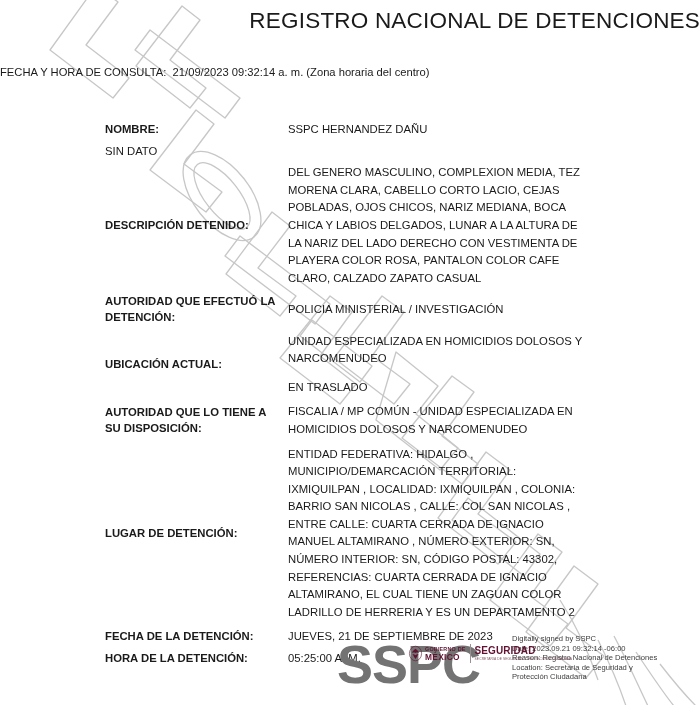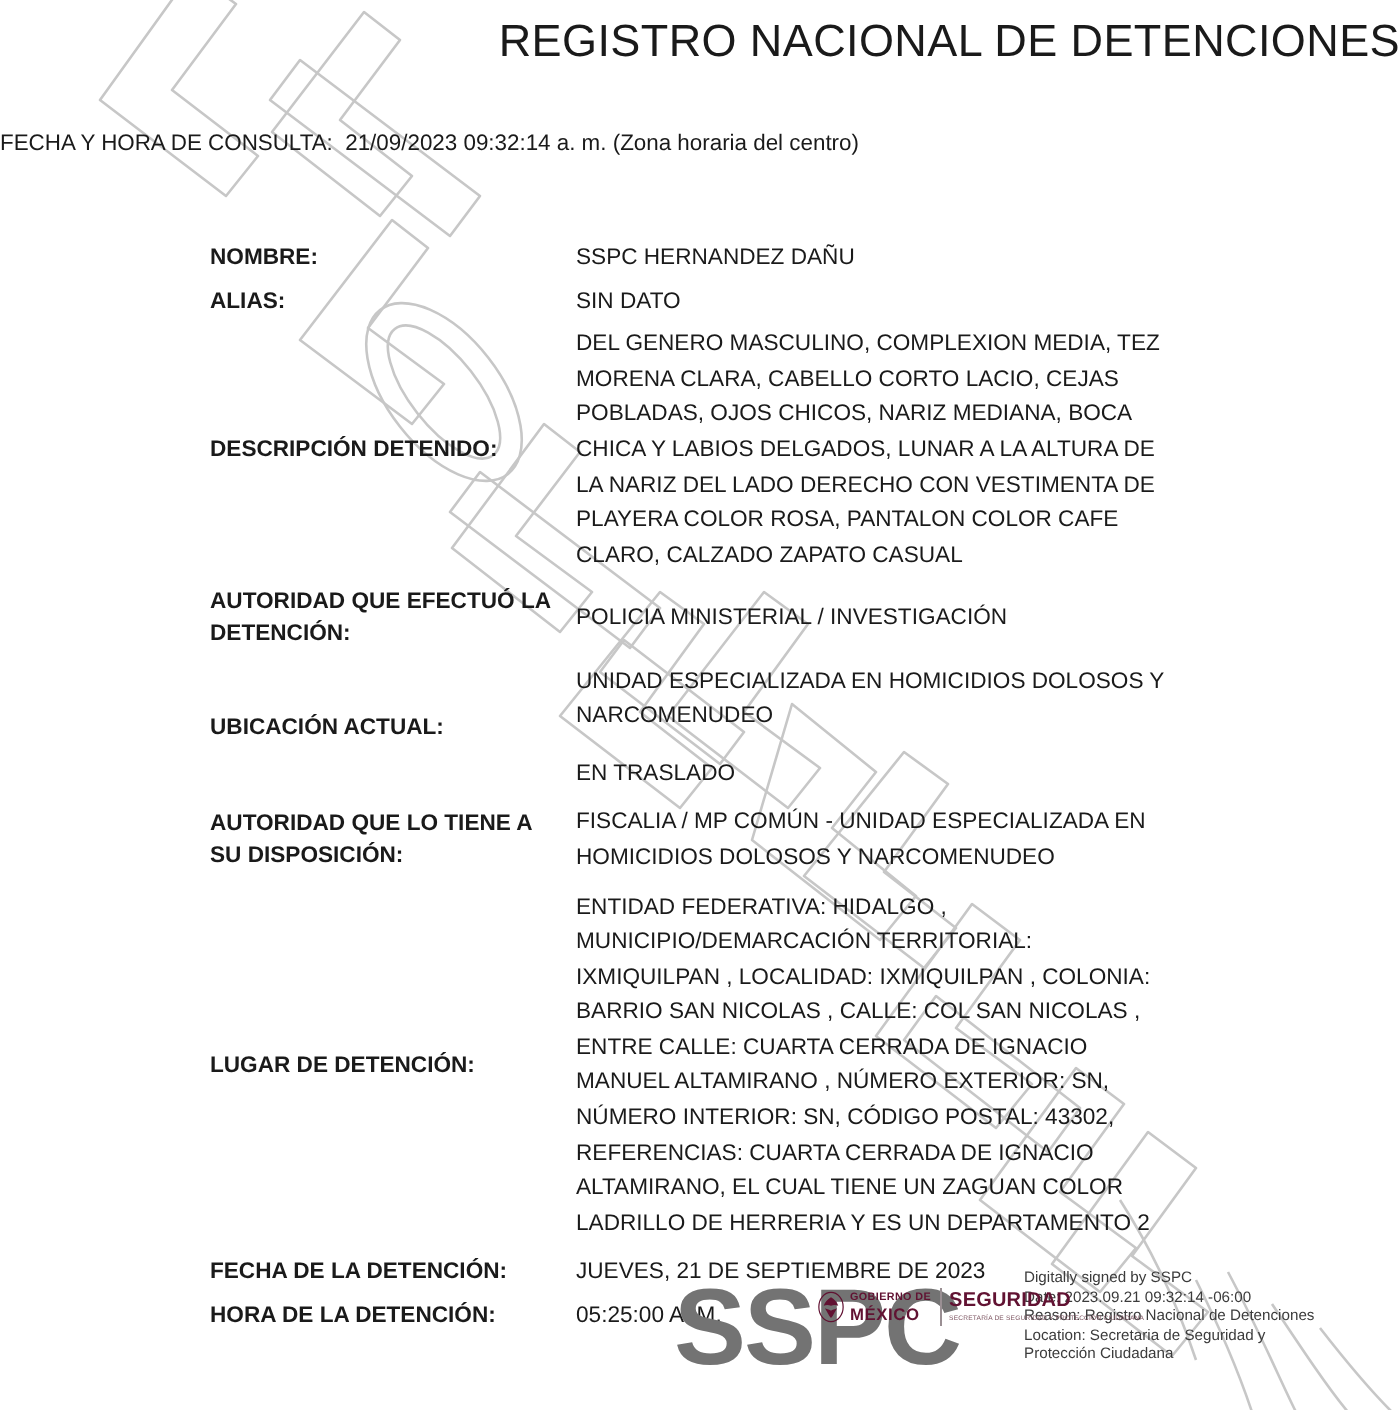--- a/index.html
+++ b/index.html
@@ -200,21 +200,20 @@
   <div class="consult-line">FECHA Y HORA DE CONSULTA:  21/09/2023 09:32:14 a. m. (Zona horaria del centro)</div>
 
   <div class="fields">
 
     <div class="row tight">
       <div class="label">NOMBRE:</div>
       <div class="value">SSPC  HERNANDEZ DAÑU</div>
     </div>
 
     <div class="row tight">
-      <div class="label">ALIAS:</div>
       <div class="value">SIN DATO</div>
     </div>
 
     <div class="row">
       <div class="label">DESCRIPCIÓN DETENIDO:</div>
       <div class="value">DEL GENERO MASCULINO, COMPLEXION MEDIA, TEZ
 MORENA CLARA, CABELLO CORTO LACIO, CEJAS
 POBLADAS, OJOS CHICOS, NARIZ MEDIANA, BOCA
 CHICA Y LABIOS DELGADOS, LUNAR A LA ALTURA DE
 LA NARIZ DEL LADO DERECHO CON VESTIMENTA DE

